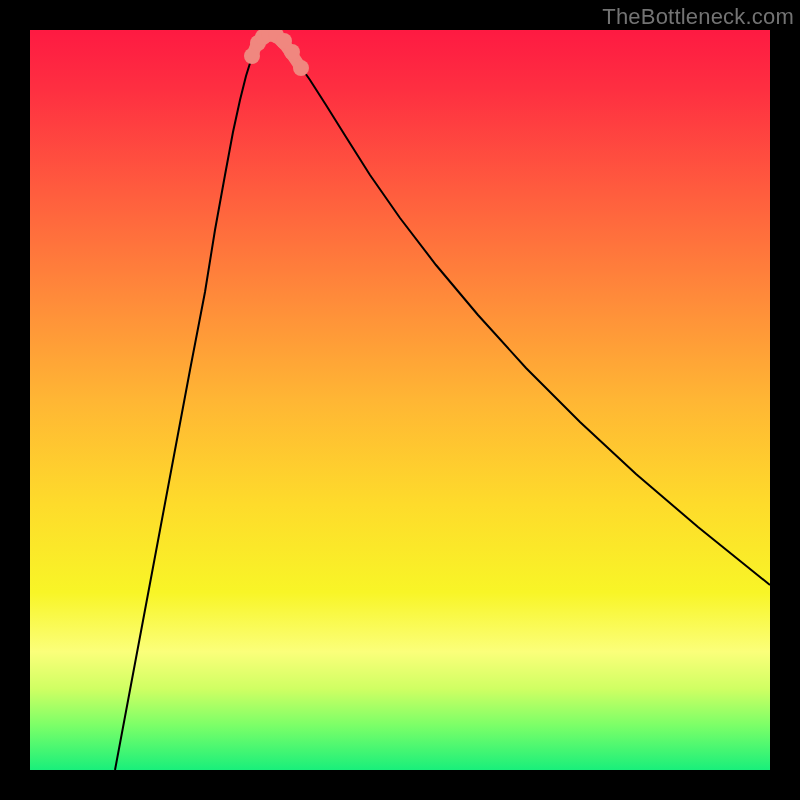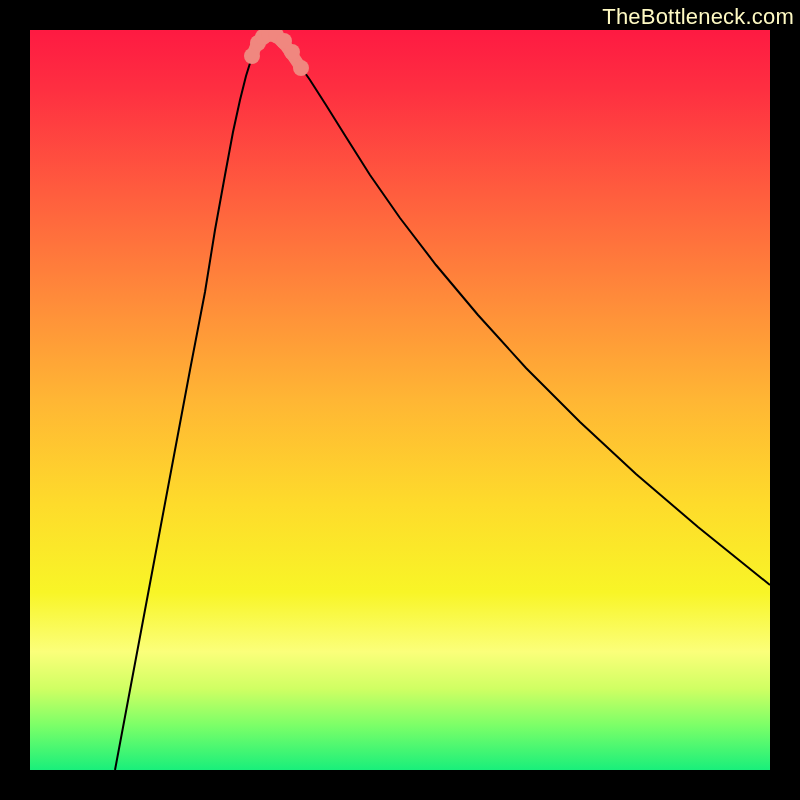--- a/index.html
+++ b/index.html
@@ -34,21 +34,21 @@
       #f8f527 76%,
       #fbff7a 84%,
       #d0ff63 89%,
       #7bff68 94%,
       #19ef7b 100%);
   }
   .watermark {
     position: absolute;
     top: 4px;
     right: 6px;
-    color: #fef9c3;
+    color: #737373;
     font-size: 22px;
     font-weight: 500;
     letter-spacing: 0.2px;
     z-index: 10;
   }
   svg {
     position: absolute;
     left: 0;
     top: 0;
   }

